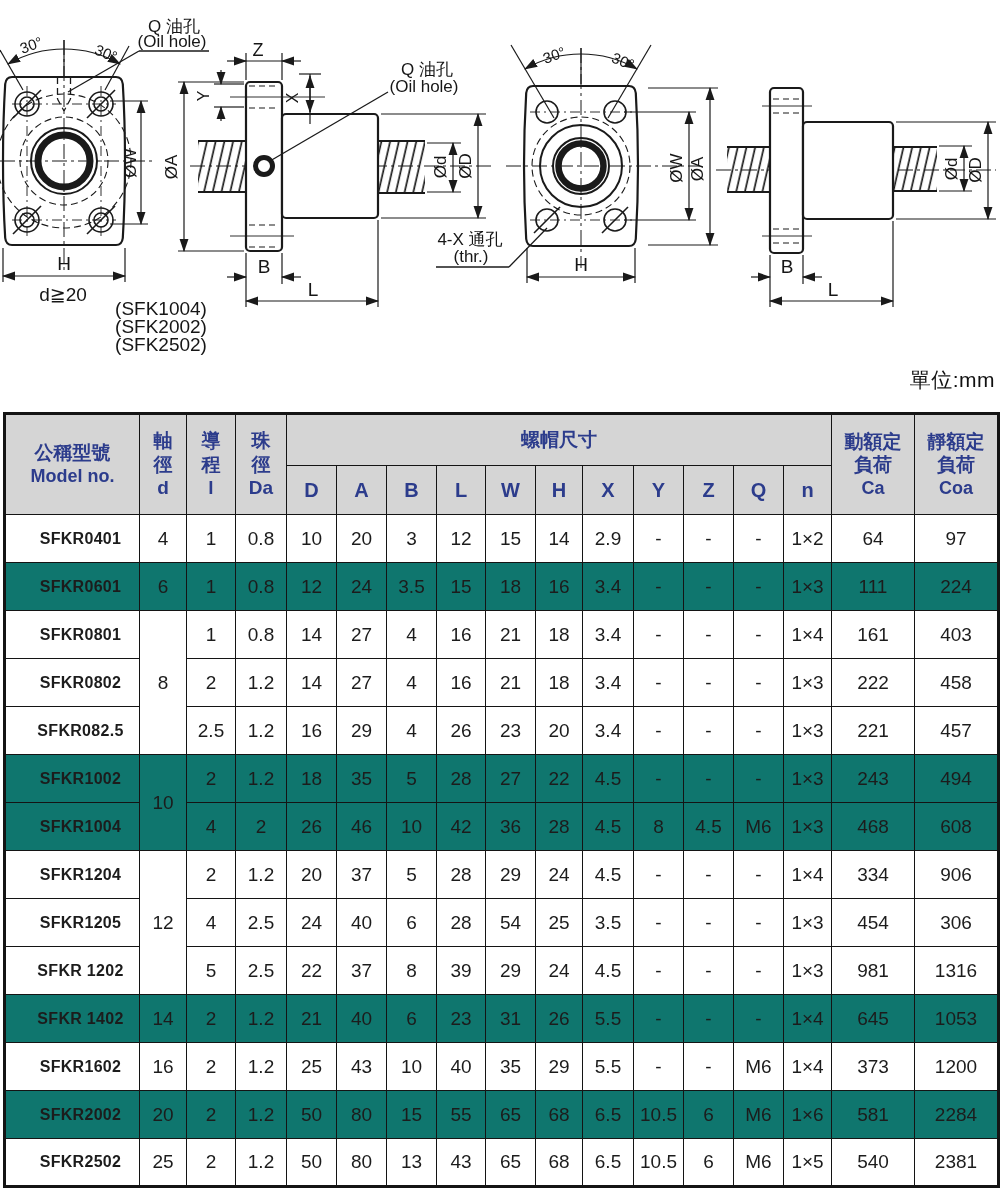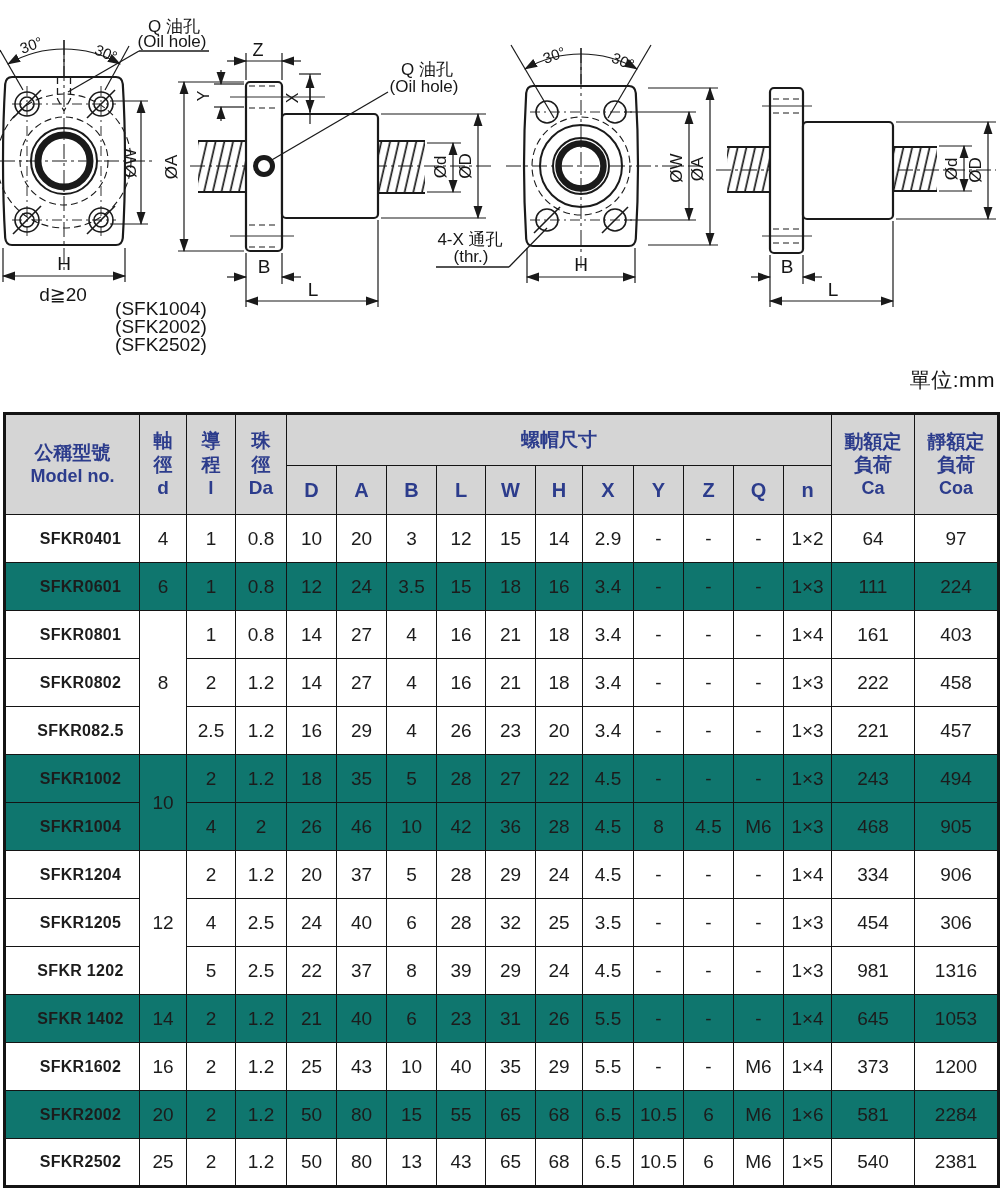--- a/index.html
+++ b/index.html
@@ -518,21 +518,21 @@
         <td>10</td>
         <td>42</td>
         <td>36</td>
         <td>28</td>
         <td>4.5</td>
         <td>8</td>
         <td>4.5</td>
         <td>M6</td>
         <td>1×3</td>
         <td>468</td>
-        <td>905</td>
+        <td>608</td>
       </tr>
       <tr>
         <td class="model">SFKR1204</td>
         <td rowspan="3">12</td>
         <td>2</td>
         <td>1.2</td>
         <td>20</td>
         <td>37</td>
         <td>5</td>
         <td>28</td>
@@ -547,21 +547,21 @@
         <td>906</td>
       </tr>
       <tr>
         <td class="model">SFKR1205</td>
         <td>4</td>
         <td>2.5</td>
         <td>24</td>
         <td>40</td>
         <td>6</td>
         <td>28</td>
-        <td>32</td>
+        <td>54</td>
         <td>25</td>
         <td>3.5</td>
         <td>-</td>
         <td>-</td>
         <td>-</td>
         <td>1×3</td>
         <td>454</td>
         <td>306</td>
       </tr>
       <tr>

